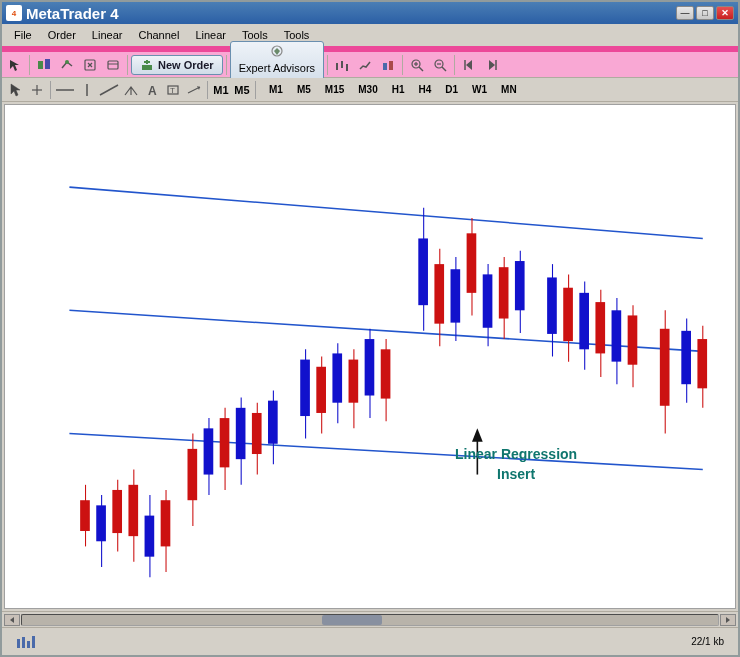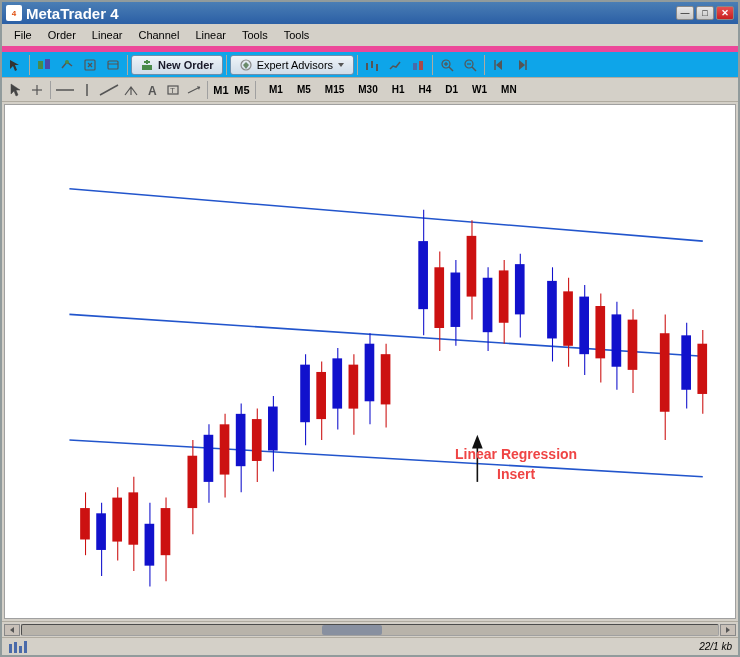--- a/index.html
+++ b/index.html
@@ -17,51 +17,51 @@
     .title-btn { width: 18px; height: 14px; border: 1px solid #888; border-radius: 2px; display: flex; align-items: center; justify-content: center; font-size: 9px; cursor: pointer; }
     .title-btn.minimize { background: linear-gradient(to bottom, #e8e8e8, #c8c8c8); }
     .title-btn.maximize { background: linear-gradient(to bottom, #e8e8e8, #c8c8c8); }
     .title-btn.close { background: linear-gradient(to bottom, #e85050, #c82020); color: white; font-weight: bold; }
 
     
     .menu-bar { height: 28px; background: #d4d0c8; display: flex; align-items: center; padding: 0 4px; flex-shrink: 0; border-bottom: 6px solid #ec4899; }
     .menu-item { padding: 2px 8px; cursor: pointer; font-size: 11px; }
 
     
-    .toolbar { height: 26px; background: #0ea5e9; display: flex; align-items: center; padding: 0 2px; gap: 1px; flex-shrink: 0; border-bottom: 1px solid #b0aba0; }
+    .toolbar { height: 26px; background: #f9a8d4; display: flex; align-items: center; padding: 0 2px; gap: 1px; flex-shrink: 0; border-bottom: 1px solid #b0aba0; }
     .toolbar-btn { height: 22px; min-width: 22px; border: 1px solid transparent; border-radius: 2px; background: transparent; display: flex; align-items: center; justify-content: center; cursor: pointer; padding: 0 3px; font-size: 10px; }
     .toolbar-sep { width: 1px; height: 20px; background: #b0aba0; margin: 0 2px; }
     .tf-btn { padding: 1px 5px; font-size: 10px; font-weight: bold; border: 1px solid transparent; border-radius: 2px; cursor: pointer; background: transparent; }
 
     
     .draw-toolbar { height: 24px; background: #d4d0c8; display: flex; align-items: center; padding: 0 4px; gap: 1px; flex-shrink: 0; border-bottom: 1px solid #b0aba0; }
     .draw-btn { height: 20px; min-width: 20px; border: 1px solid transparent; border-radius: 2px; background: transparent; display: flex; align-items: center; justify-content: center; cursor: pointer; font-size: 10px; }
 
     
     .chart-wrapper { flex: 1; display: flex; overflow: hidden; }
     .chart-area { flex: 1; background: white; position: relative; overflow: hidden; border: 1px solid #a0a0a0; margin: 2px; }
 
     
     .chart-svg { position: absolute; top: 0; left: 0; width: 100%; height: 100%; }
 
     
-    .chart-label { position: absolute; font-size: 14px; font-weight: bold; color: #ef4444; text-align: center; line-height: 1.4; }
-
-    
-    .status-bar { height: 18px; background: #d4d0c8; display: flex; align-items: center; justify-content: space-between; padding: 0 6px; flex-shrink: 0; border-top: 1px solid #b0aba0; font-style: italic; }
+    .chart-label { position: absolute; font-size: 14px; font-weight: bold; color: #0f766e; text-align: center; line-height: 1.4; }
+
+    
+    .status-bar { height: 28px; background: #d4d0c8; display: flex; align-items: center; justify-content: space-between; padding: 0 14px; flex-shrink: 0; border-top: 1px solid #b0aba0; }
     .status-left { display: flex; align-items: center; gap: 4px; }
     .status-right { font-size: 10px; }
 
     
     .scrollbar-area { height: 16px; background: #d4d0c8; display: flex; align-items: center; padding: 0 2px; flex-shrink: 0; border-top: 1px solid #b0aba0; }
     .scrollbar-track { flex: 1; height: 12px; background: #b8b3aa; border: 1px inset #a0a0a0; border-radius: 2px; }
 
     
     .new-order-btn { border: 1px solid #6a8faf; background: linear-gradient(to bottom, #eef3f8, #d0dce8); border-radius: 3px; padding: 2px 8px; font-size: 11px; font-weight: bold; cursor: pointer; display: flex; align-items: center; gap: 4px; color: #1a1a2a; }
-    .expert-btn { border: 1px solid #6a8faf; background: linear-gradient(to bottom, #eef3f8, #d0dce8); border-radius: 3px; padding: 2px 8px; font-size: 11px; cursor: pointer; display: flex; align-items: center; gap: 4px; }
+    .expert-btn { border: 1px solid #6a8faf; background: linear-gradient(to bottom, #eef3f8, #d0dce8); border-radius: 3px; padding: 2px 8px; font-size: 11px; cursor: pointer; display: flex; align-items: center; gap: 4px; flex-direction: column; }
 
     .candle-red { fill: #cc1111; }
     .candle-blue { fill: #1111cc; }
     .channel-line { stroke: #2255cc; stroke-width: 1.5; fill: none; }
   </style>
 </head>
 <body>
 
 <div class="window">
 

